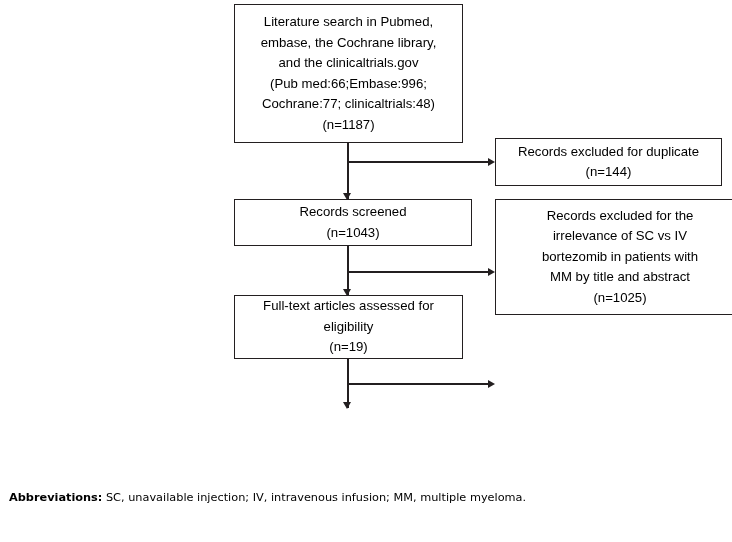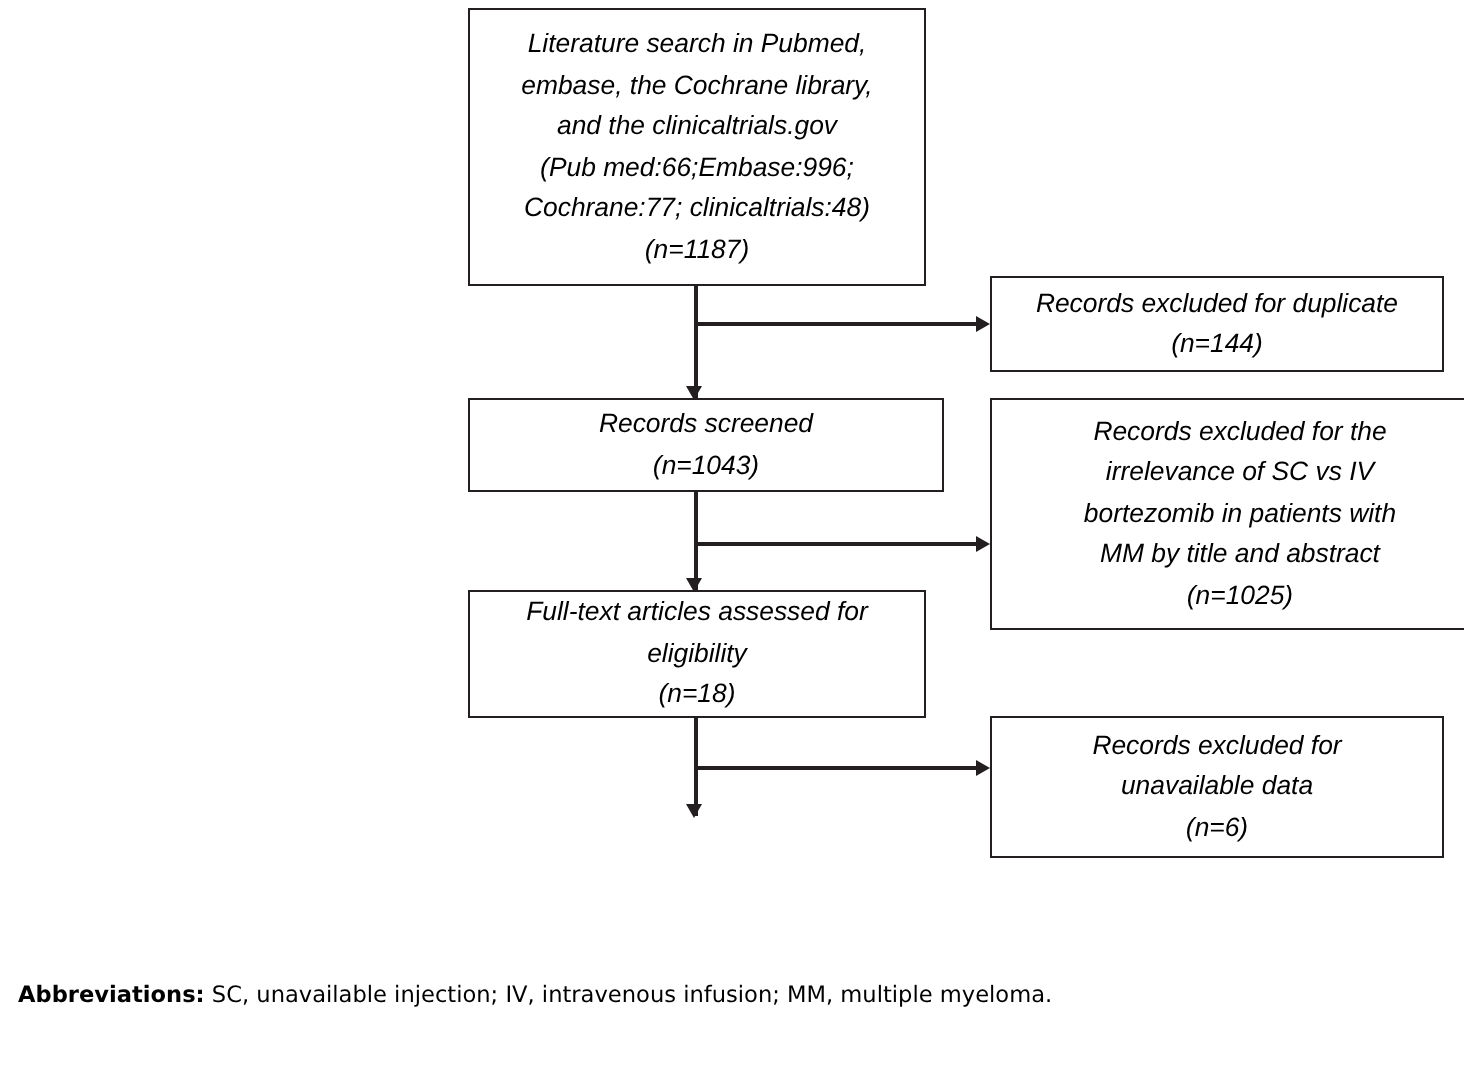--- a/index.html
+++ b/index.html
@@ -34,21 +34,20 @@
     justify-content: center;
     text-align: center;
     font-size: 13.2px;
     line-height: 20.5px;
     color: #000000;
     padding: 2px 6px;
   }
   .node .node-text {
     display: block;
     white-space: pre-line;
-    font-style: italic;
   }
 
   
   #node-search      { left: 234px; top: 4px;   width: 229px; height: 139px; }
   #node-screened    { left: 234px; top: 199px; width: 238px; height: 47px;  }
   #node-fulltext    { left: 234px; top: 295px; width: 229px; height: 64px;  }
   #node-eligible    { left: 234px; top: 408px; width: 229px; height: 63px;  }
 
   
   #node-excl-dup    { left: 495px; top: 138px; width: 227px; height: 48px;  }
@@ -125,42 +124,37 @@
   </div>
 
   <div class="node" id="node-screened">
     <span class="node-text">Records screened
 (n=1043)</span>
   </div>
 
   <div class="node" id="node-fulltext">
     <span class="node-text">Full-text articles assessed for
 eligibility
-(n=18)</span>
+(n=19)</span>
   </div>
 
 
   <div class="node" id="node-excl-dup">
     <span class="node-text">Records excluded for duplicate
 (n=144)</span>
   </div>
 
   <div class="node" id="node-excl-irrel">
     <span class="node-text">Records excluded for the
 irrelevance of SC vs IV
 bortezomib in patients with
 MM by title and abstract
 (n=1025)</span>
   </div>
 
-  <div class="node" id="node-excl-unavail">
-    <span class="node-text">Records excluded for
-unavailable data
-(n=6)</span>
-  </div>
 
   <div class="conn conn-v" id="spine-1"></div>
   <div class="conn conn-v" id="spine-2"></div>
   <div class="conn conn-v" id="spine-3"></div>
 
   <div class="conn conn-h" id="branch-1"></div>
   <div class="conn conn-h" id="branch-2"></div>
   <div class="conn conn-h" id="branch-3"></div>
 
   <div class="arrow arrow-down" id="arrowhead-1"></div>

